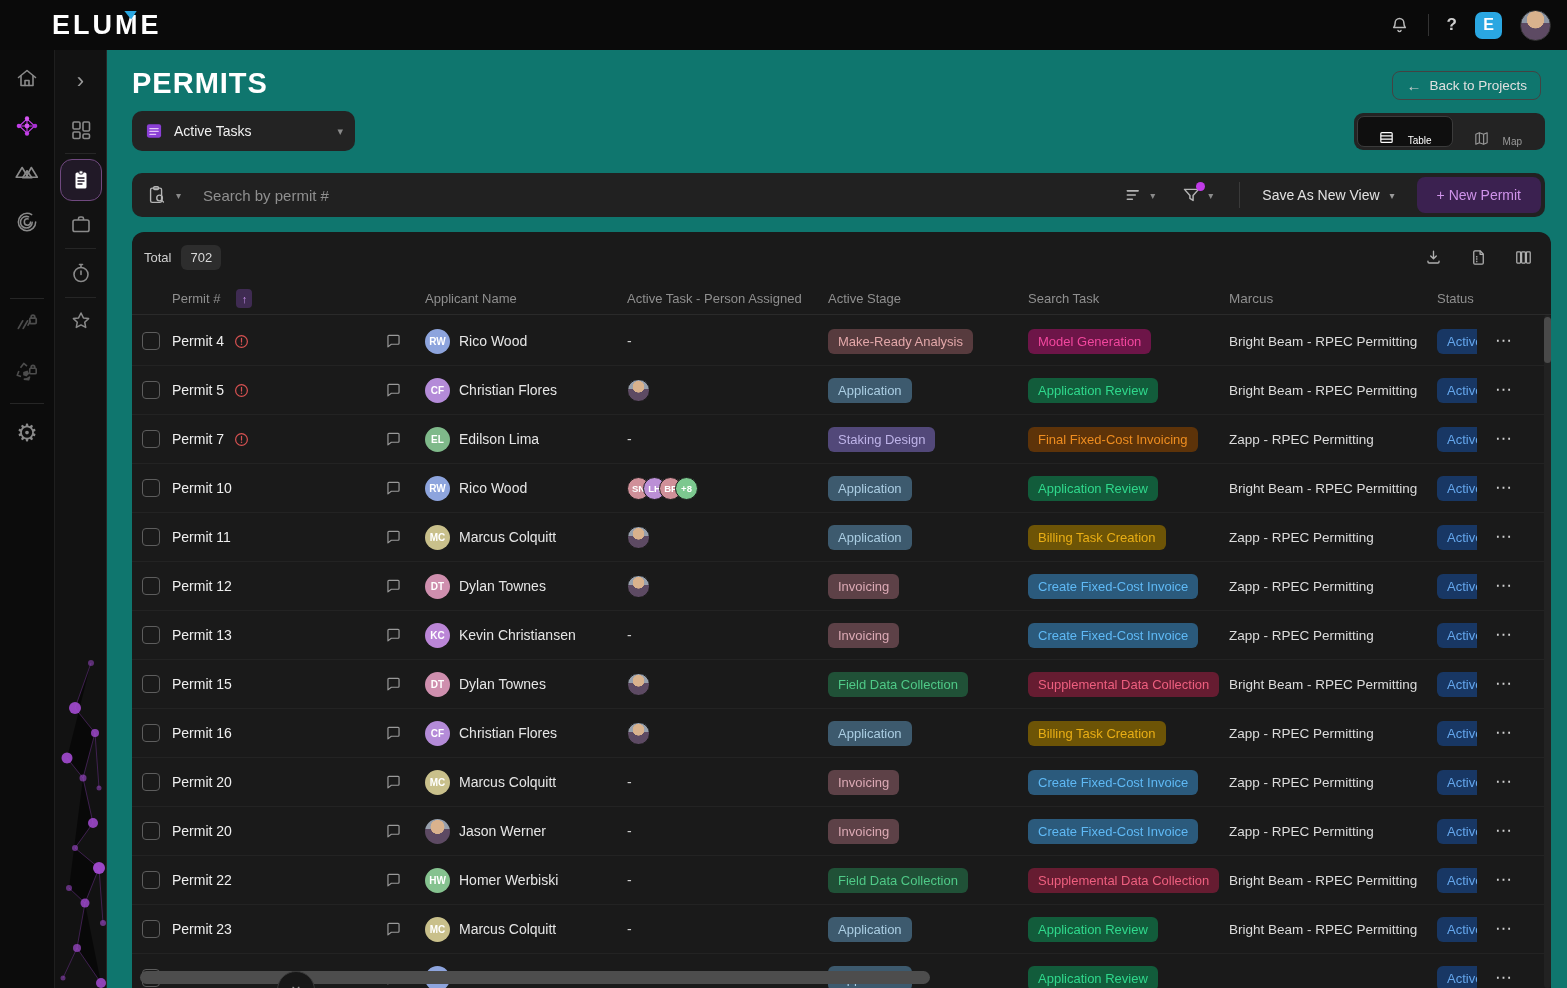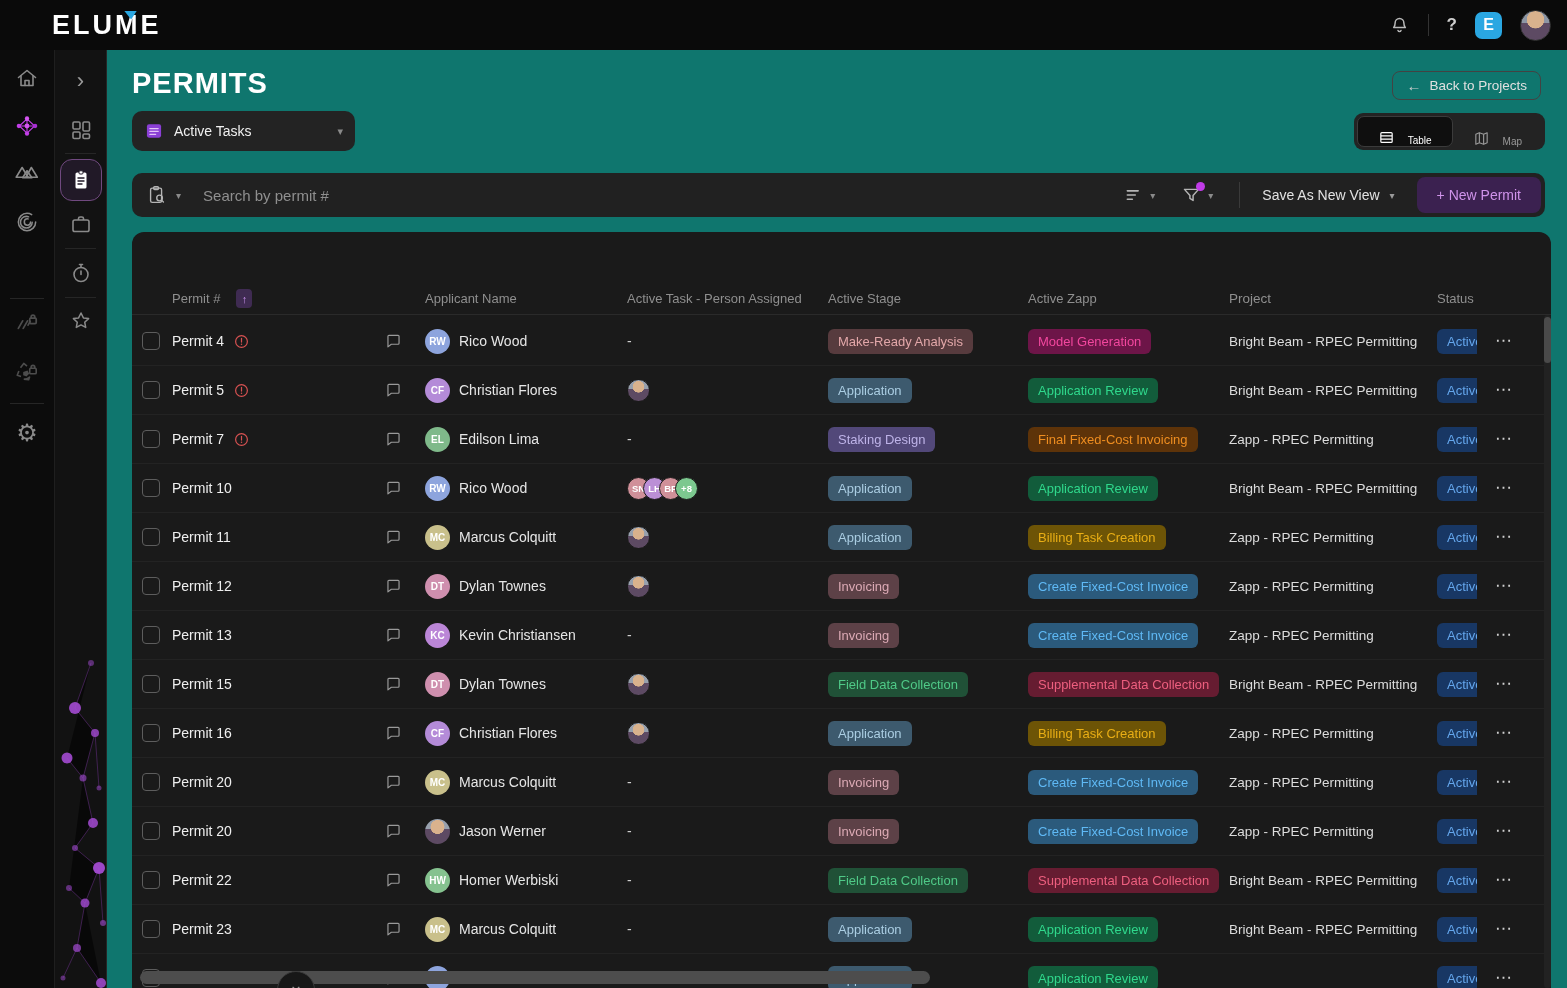--- a/index.html
+++ b/index.html
@@ -330,42 +330,68 @@
       <div class="v-divider"></div>
       <div class="save-view">
         <span>Save As New View</span>
         <span class="caret">▾</span>
       </div>
       <button class="new-permit">+ New Permit</button>
     </div>
   </div>
 
   <div class="panel">
+    <div class="panel-top">
+      <span class="total-label">Total</span>
+      <span class="total-badge">702</span>
+      <div class="panel-icons">
+        <span class="pi">
+          <svg width="19" height="19" viewBox="0 0 24 24" fill="none" stroke="currentColor" stroke-width="1.7" stroke-linecap="round" stroke-linejoin="round">
+            <path d="M12 4v9M8.5 10 12 13.5 15.5 10"></path>
+              <path d="M5 16.5v1A1.5 1.5 0 0 0 6.5 19h11a1.5 1.5 0 0 0 1.5-1.5v-1"></path>
+          </svg>
+        </span>
+        <span class="pi">
+          <svg width="19" height="19" viewBox="0 0 24 24" fill="none" stroke="currentColor" stroke-width="1.6" stroke-linejoin="round">
+            <path d="M7.5 3.5h6.5l4 4V19a1.5 1.5 0 0 1-1.5 1.5h-9A1.5 1.5 0 0 1 6 19V5a1.5 1.5 0 0 1 1.5-1.5z"></path>
+            <path d="M14 3.5V8h4"></path>
+            <path d="M9 11h1.6M9 14h1.6M9 17h1.6" stroke-width="1.8"></path>
+          </svg>
+        </span>
+        <span class="pi">
+          <svg width="19" height="19" viewBox="0 0 24 24" fill="none" stroke="currentColor" stroke-width="1.6">
+            <rect x="3.5" y="5" width="4.8" height="14" rx="1"></rect>
+              <rect x="9.6" y="5" width="4.8" height="14" rx="1"></rect>
+              <rect x="15.7" y="5" width="4.8" height="14" rx="1"></rect>
+          </svg>
+        </span>
+      </div>
+    </div>
 
     <div class="thead">
       <div class="cell c-check"></div>
       <div class="cell c-permit">
         <span>Permit #</span>
         <span class="sort-badge">↑</span>
       </div>
       <div class="cell c-comment"></div>
       <div class="cell c-applicant">
           <span>Applicant Name</span>
         </div>
       <div class="cell c-person">
           <span>Active Task - Person Assigned</span>
         </div>
       <div class="cell c-stage">
           <span>Active Stage</span>
         </div>
       <div class="cell c-task">
-          <span>Active Zapp</span>
+          <span>Search Task</span>
         </div>
       <div class="cell c-project">
-          <span style="color:#8f8f8f">Project</span>
+          <span style="color:#8f8f8f">Marcus</span>
         </div>
       <div class="cell c-status">
           <span style="margin-left:5px">Status</span>
         </div>
     </div>
 
     <div class="rows" id="rows">
         <div class="trow">
           <div class="cell c-check">
             <span class="checkbox"></span>

